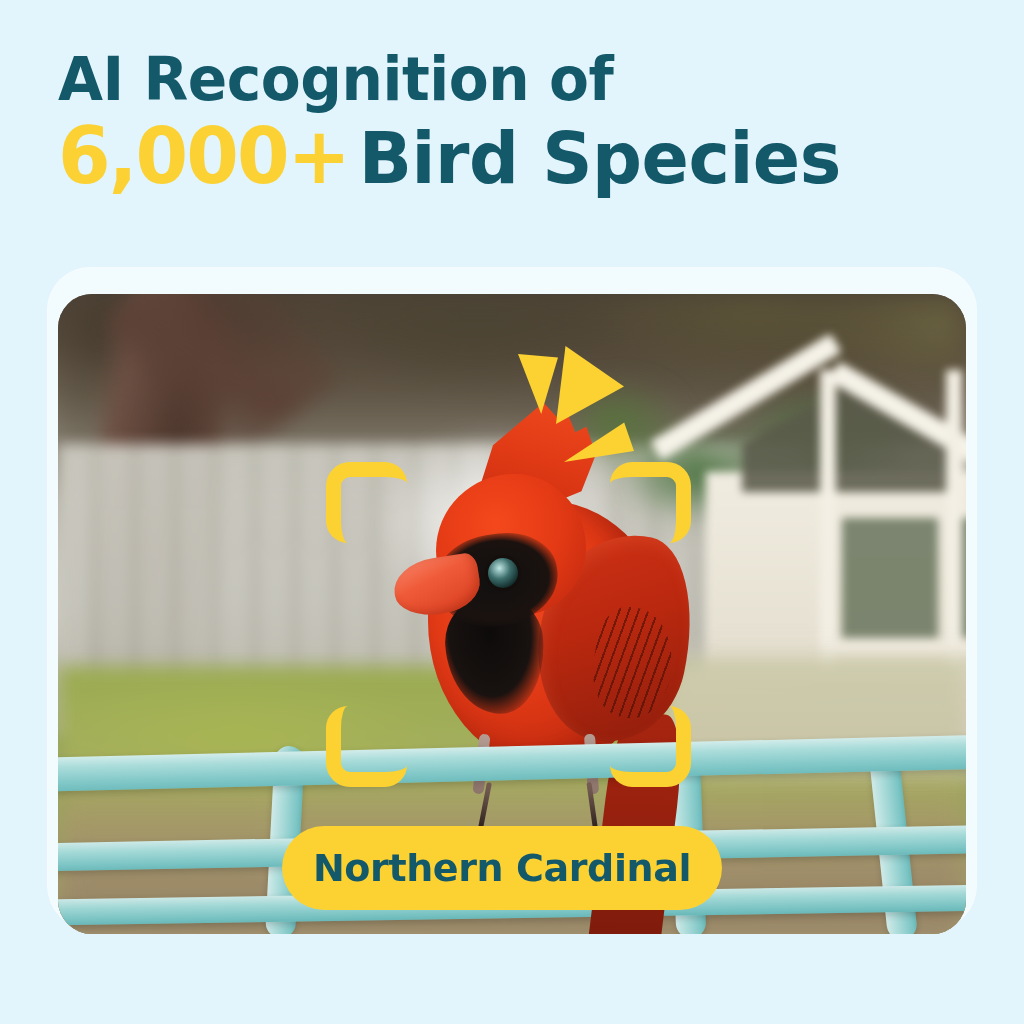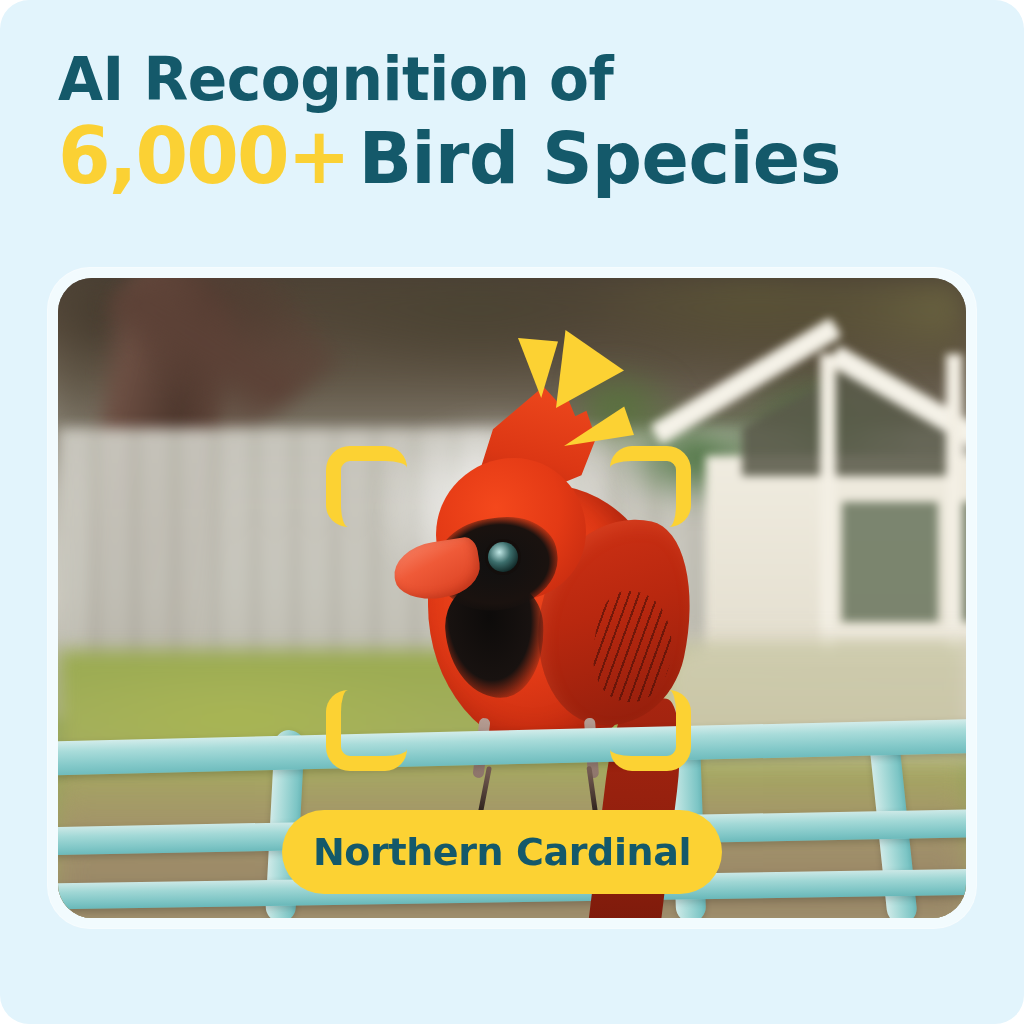--- a/index.html
+++ b/index.html
@@ -13,21 +13,20 @@
     overflow: hidden;
     font-family: "DejaVu Sans", "Liberation Sans", sans-serif;
   }
 
   .poster {
     position: relative;
     width: 1024px;
     height: 1024px;
     background: #e2f4fc;
     overflow: hidden;
-    border-radius: 29px;
   }
 
   
   .headline {
     position: absolute;
     left: 58px;
     top: 48px;
     width: 920px;
   }
   .headline-line {
@@ -73,20 +72,21 @@
     box-sizing: border-box;
     box-shadow: 0 0 0 1px rgba(255,255,255,0.7);
   }
   .photo {
     position: relative;
     width: 100%;
     height: 100%;
     border-radius: 34px;
     overflow: hidden;
     background: #8a8272;
+    margin-top: 16px;
   }
 
   
   .ph-layer { position: absolute; inset: 0; }
 
   
   .ph-sky {
     background: linear-gradient(180deg,
        #4a4036 0%, #594c3d 8%, #6e6454 15%,
        #8f8a7c 24%, #b4b1a6 33%, #c9c7bd 42%,

